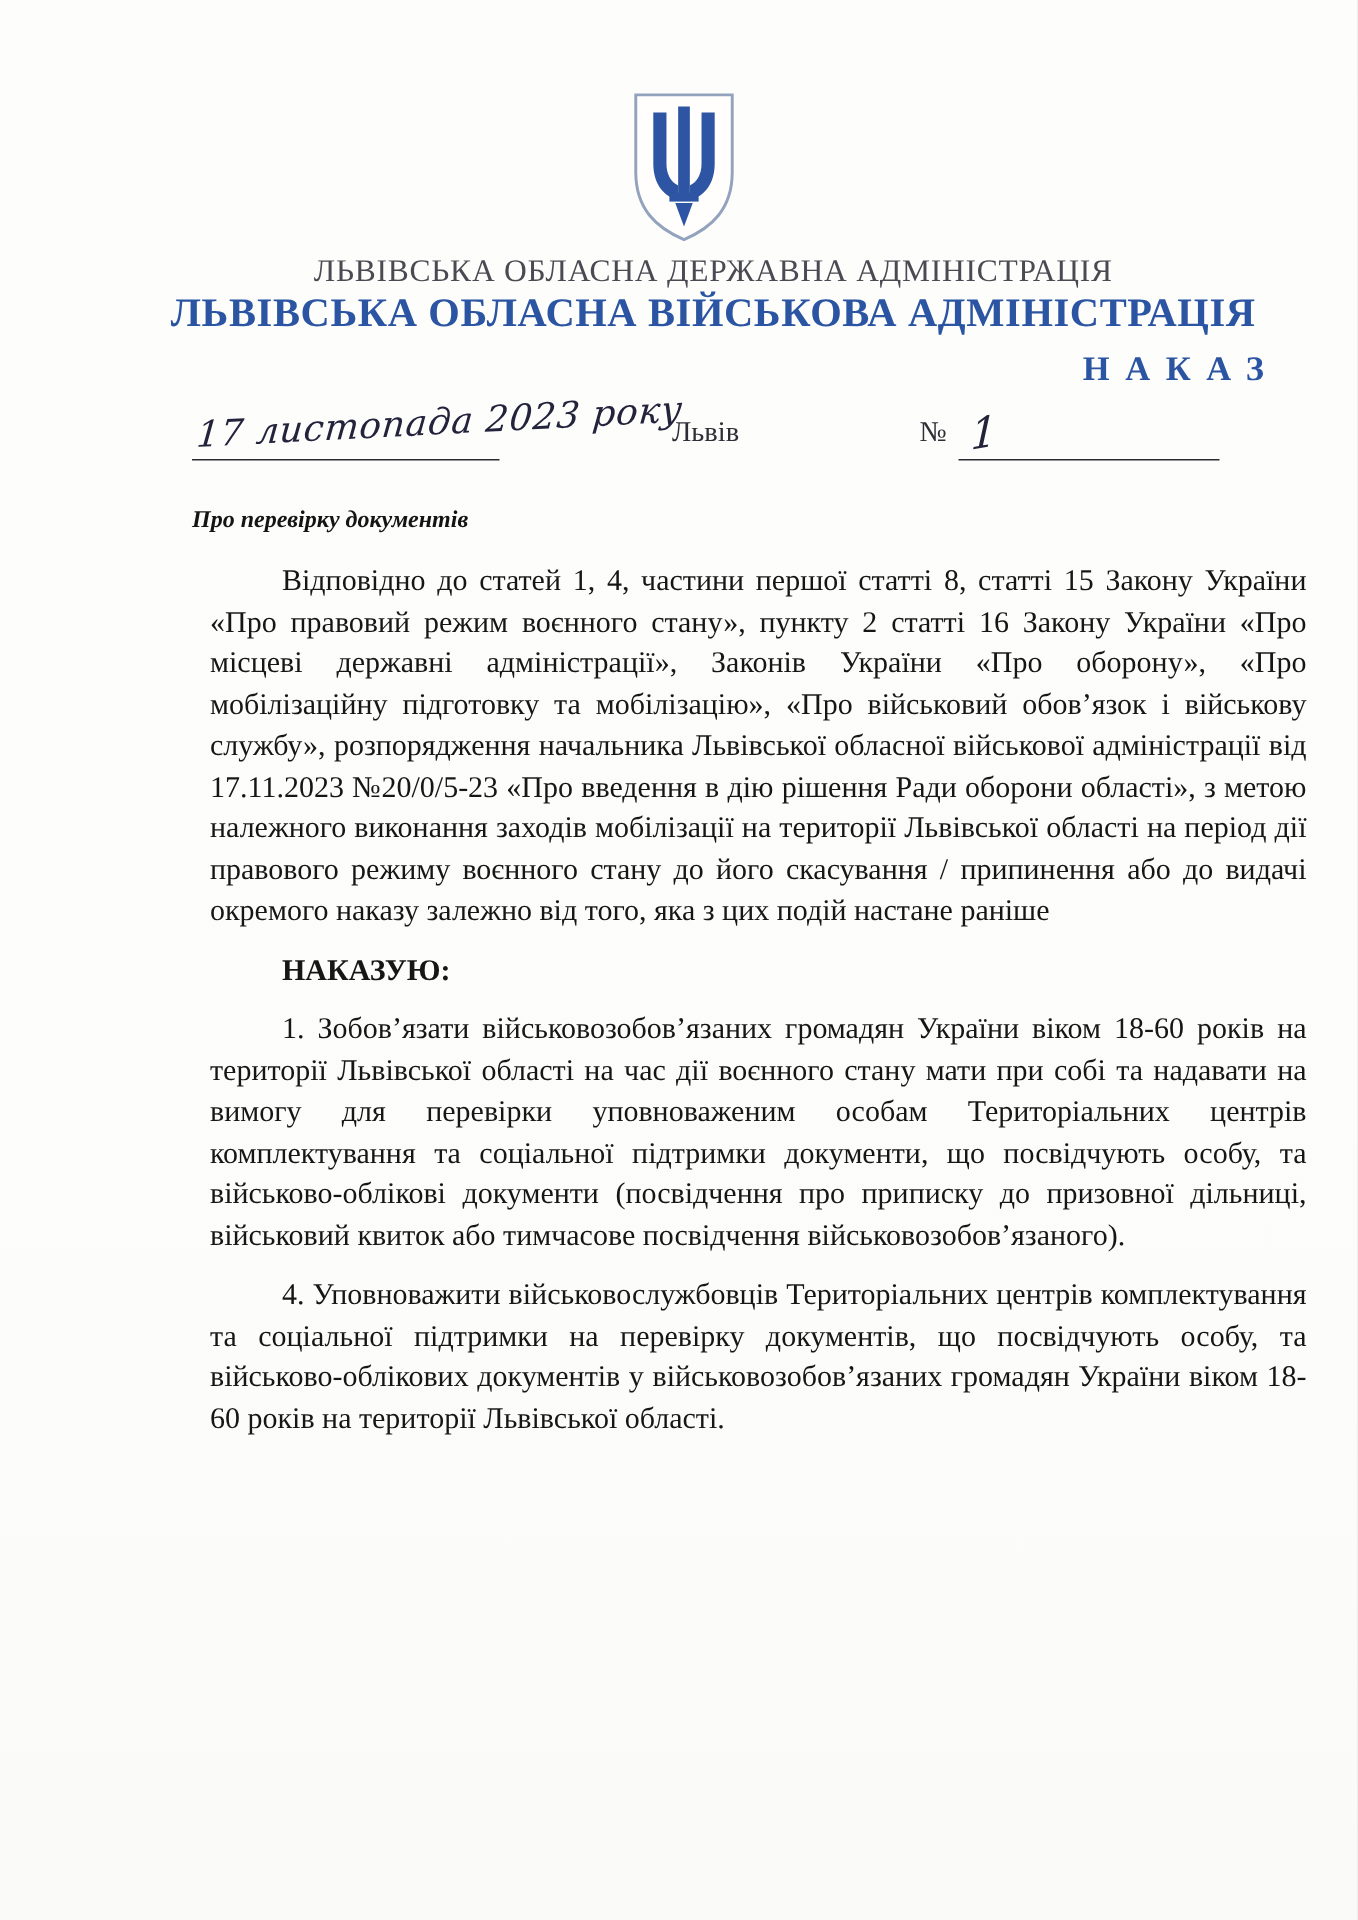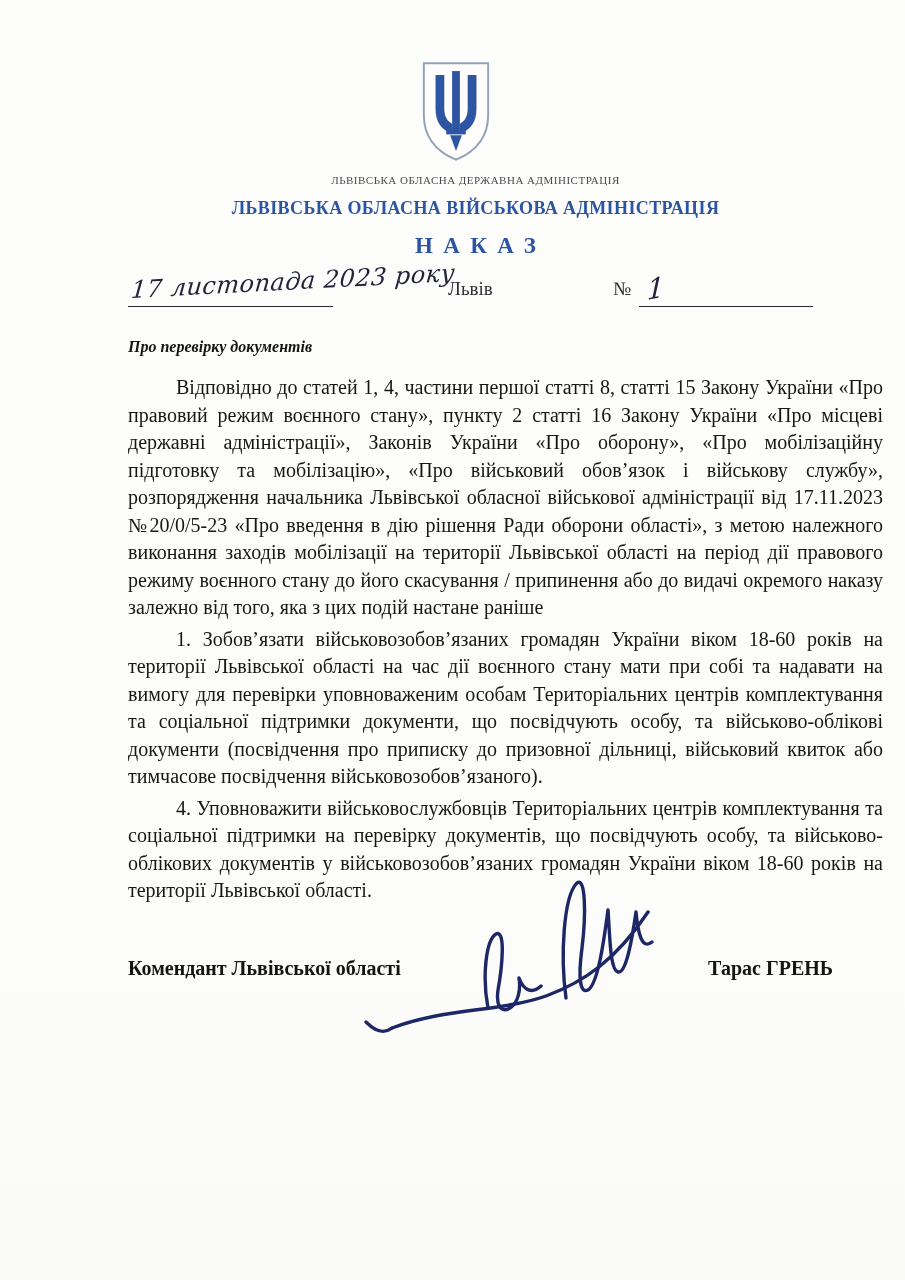--- a/index.html
+++ b/index.html
@@ -8,30 +8,30 @@
     background:linear-gradient(180deg,#fdfdfc 0%,#fcfcfa 70%,#fafaf8 100%);
     font-family:"Liberation Serif","DejaVu Serif",serif;
     color:#1c1c1c;overflow:hidden;
   }
   .doc{position:absolute;left:128px;top:58px;width:755px;}
   
   .emblem{position:absolute;left:418px;top:58px;width:76px;height:106px;}
   
   .hdr{text-align:center;transform:translateX(-30px);}
   .agency-parent{
-    margin-top:112px;font-size:11px;line-height:20px;color:#4a4a52;
+    margin-top:112px;font-size:21px;line-height:20px;color:#4a4a52;
     letter-spacing:0.5px;font-weight:400;
   }
   .agency{
-    margin-top:5px;font-size:18px;line-height:26px;font-weight:700;
+    margin-top:5px;font-size:27px;line-height:26px;font-weight:700;
     color:#2b55a2;letter-spacing:0.4px;
   }
   .doc-type{
     margin-top:11px;font-size:23px;line-height:28px;font-weight:700;
-    color:#2b55a2;letter-spacing:0.45em;text-indent:0.45em;
+    color:#2b55a2;letter-spacing:0.45em;text-indent:0.45em;text-align:right;
   }
   
   .meta-row{position:relative;margin-top:10px;height:48px;}
   .date-cell{
     position:absolute;left:0;top:0;width:205px;height:36px;
     border-bottom:1.6px solid #2a2a33;
   }
   .handwriting{font-family:"DejaVu Serif",serif;font-style:italic;color:#23233c;}
   .date-hand{
     display:inline-block;font-size:24px;white-space:nowrap;
@@ -46,21 +46,21 @@
     border-bottom:1.6px solid #2a2a33;
   }
   .num-hand{
     display:inline-block;font-size:28px;
     transform:rotate(-10deg) skewX(-12deg);
     position:absolute;left:34px;top:2px;
   }
   
   .subject{margin-top:16px;font-size:16px;line-height:26px;font-weight:700;font-style:italic;color:#141414;}
   .para{
-    margin:0;font-size:20px;line-height:27.5px;text-align:justify;
+    margin:12px;font-size:20px;line-height:27.5px;text-align:justify;
     text-indent:48px;color:#161616;
   }
   .preamble{margin-top:14px;}
   .order-intro{margin-top:12px;font-weight:700;text-align:left;}
   .item{margin-top:4px;}
   
   .sig-block{position:relative;margin-top:52px;height:200px;}
   .sig-title{position:absolute;left:0;top:0;font-size:20px;font-weight:700;color:#141414;}
   .sig-name{position:absolute;right:50px;top:0;font-size:20px;font-weight:700;color:#141414;}
   .sig-ink{position:absolute;left:232px;top:-85px;width:310px;height:175px;pointer-events:none;}
@@ -100,29 +100,20 @@
         <span class="num-sign">№</span>
         <span class="num-line"></span>
         <span class="handwriting num-hand">1</span>
       </div>
     </div>
 
     <div class="subject">Про перевірку документів</div>
 
     <p class="para preamble">Відповідно до статей 1, 4, частини першої статті 8, статті 15 Закону України «Про правовий режим воєнного стану», пункту 2 статті 16 Закону України «Про місцеві державні адміністрації», Законів України «Про оборону», «Про мобілізаційну підготовку та мобілізацію», «Про військовий обов’язок і військову службу», розпорядження начальника Львівської обласної військової адміністрації від 17.11.2023 №20/0/5-23 «Про введення в дію рішення Ради оборони області», з метою належного виконання заходів мобілізації на території Львівської області на період дії правового режиму воєнного стану до його скасування / припинення або до видачі окремого наказу залежно від того, яка з цих подій настане раніше</p>
 
+    <p class="para order-intro">НАКАЗУЮ:</p>
 
     <p class="para item">1. Зобов’язати військовозобов’язаних громадян України віком 18-60 років на території Львівської області на час дії воєнного стану мати при собі та надавати на вимогу для перевірки уповноваженим особам Територіальних центрів комплектування та соціальної підтримки документи, що посвідчують особу, та військово-облікові документи (посвідчення про приписку до призовної дільниці, військовий квиток або тимчасове посвідчення військовозобов’язаного).</p>
     <p class="para item">4. Уповноважити військовослужбовців Територіальних центрів комплектування та соціальної підтримки на перевірку документів, що посвідчують особу, та військово-облікових документів у військовозобов’язаних громадян України віком 18-60 років на території Львівської області.</p>
 
-    <div class="sig-block">
-      <svg class="sig-ink" viewBox="0 0 310 175" xmlns="http://www.w3.org/2000/svg" fill="none" stroke="#1d2766" stroke-width="3.4" stroke-linecap="round" stroke-linejoin="round">
-        <path d="M6,150 C16,160 24,162 32,156"></path>
-        <path d="M32,156 C84,136 140,140 186,124 C224,110 256,88 288,40"></path>
-        <path d="M128,136 C122,104 126,68 136,62 C146,57 142,96 138,118 C136,132 140,142 150,136 C158,131 161,118 159,106 C164,119 172,122 181,114"></path>
-        <path d="M206,126 C200,82 204,26 216,12 C226,1 226,44 222,76 C218,106 220,122 228,118 C238,112 244,68 248,38 C250,66 250,98 258,100 C266,102 272,68 276,40 C278,62 282,78 292,70"></path>
-      </svg>
-      <div class="sig-title">Комендант Львівської області</div>
-      <div class="sig-name">Тарас ГРЕНЬ</div>
-    </div>
 
   </div>
 </div>
 
 </body></html>

